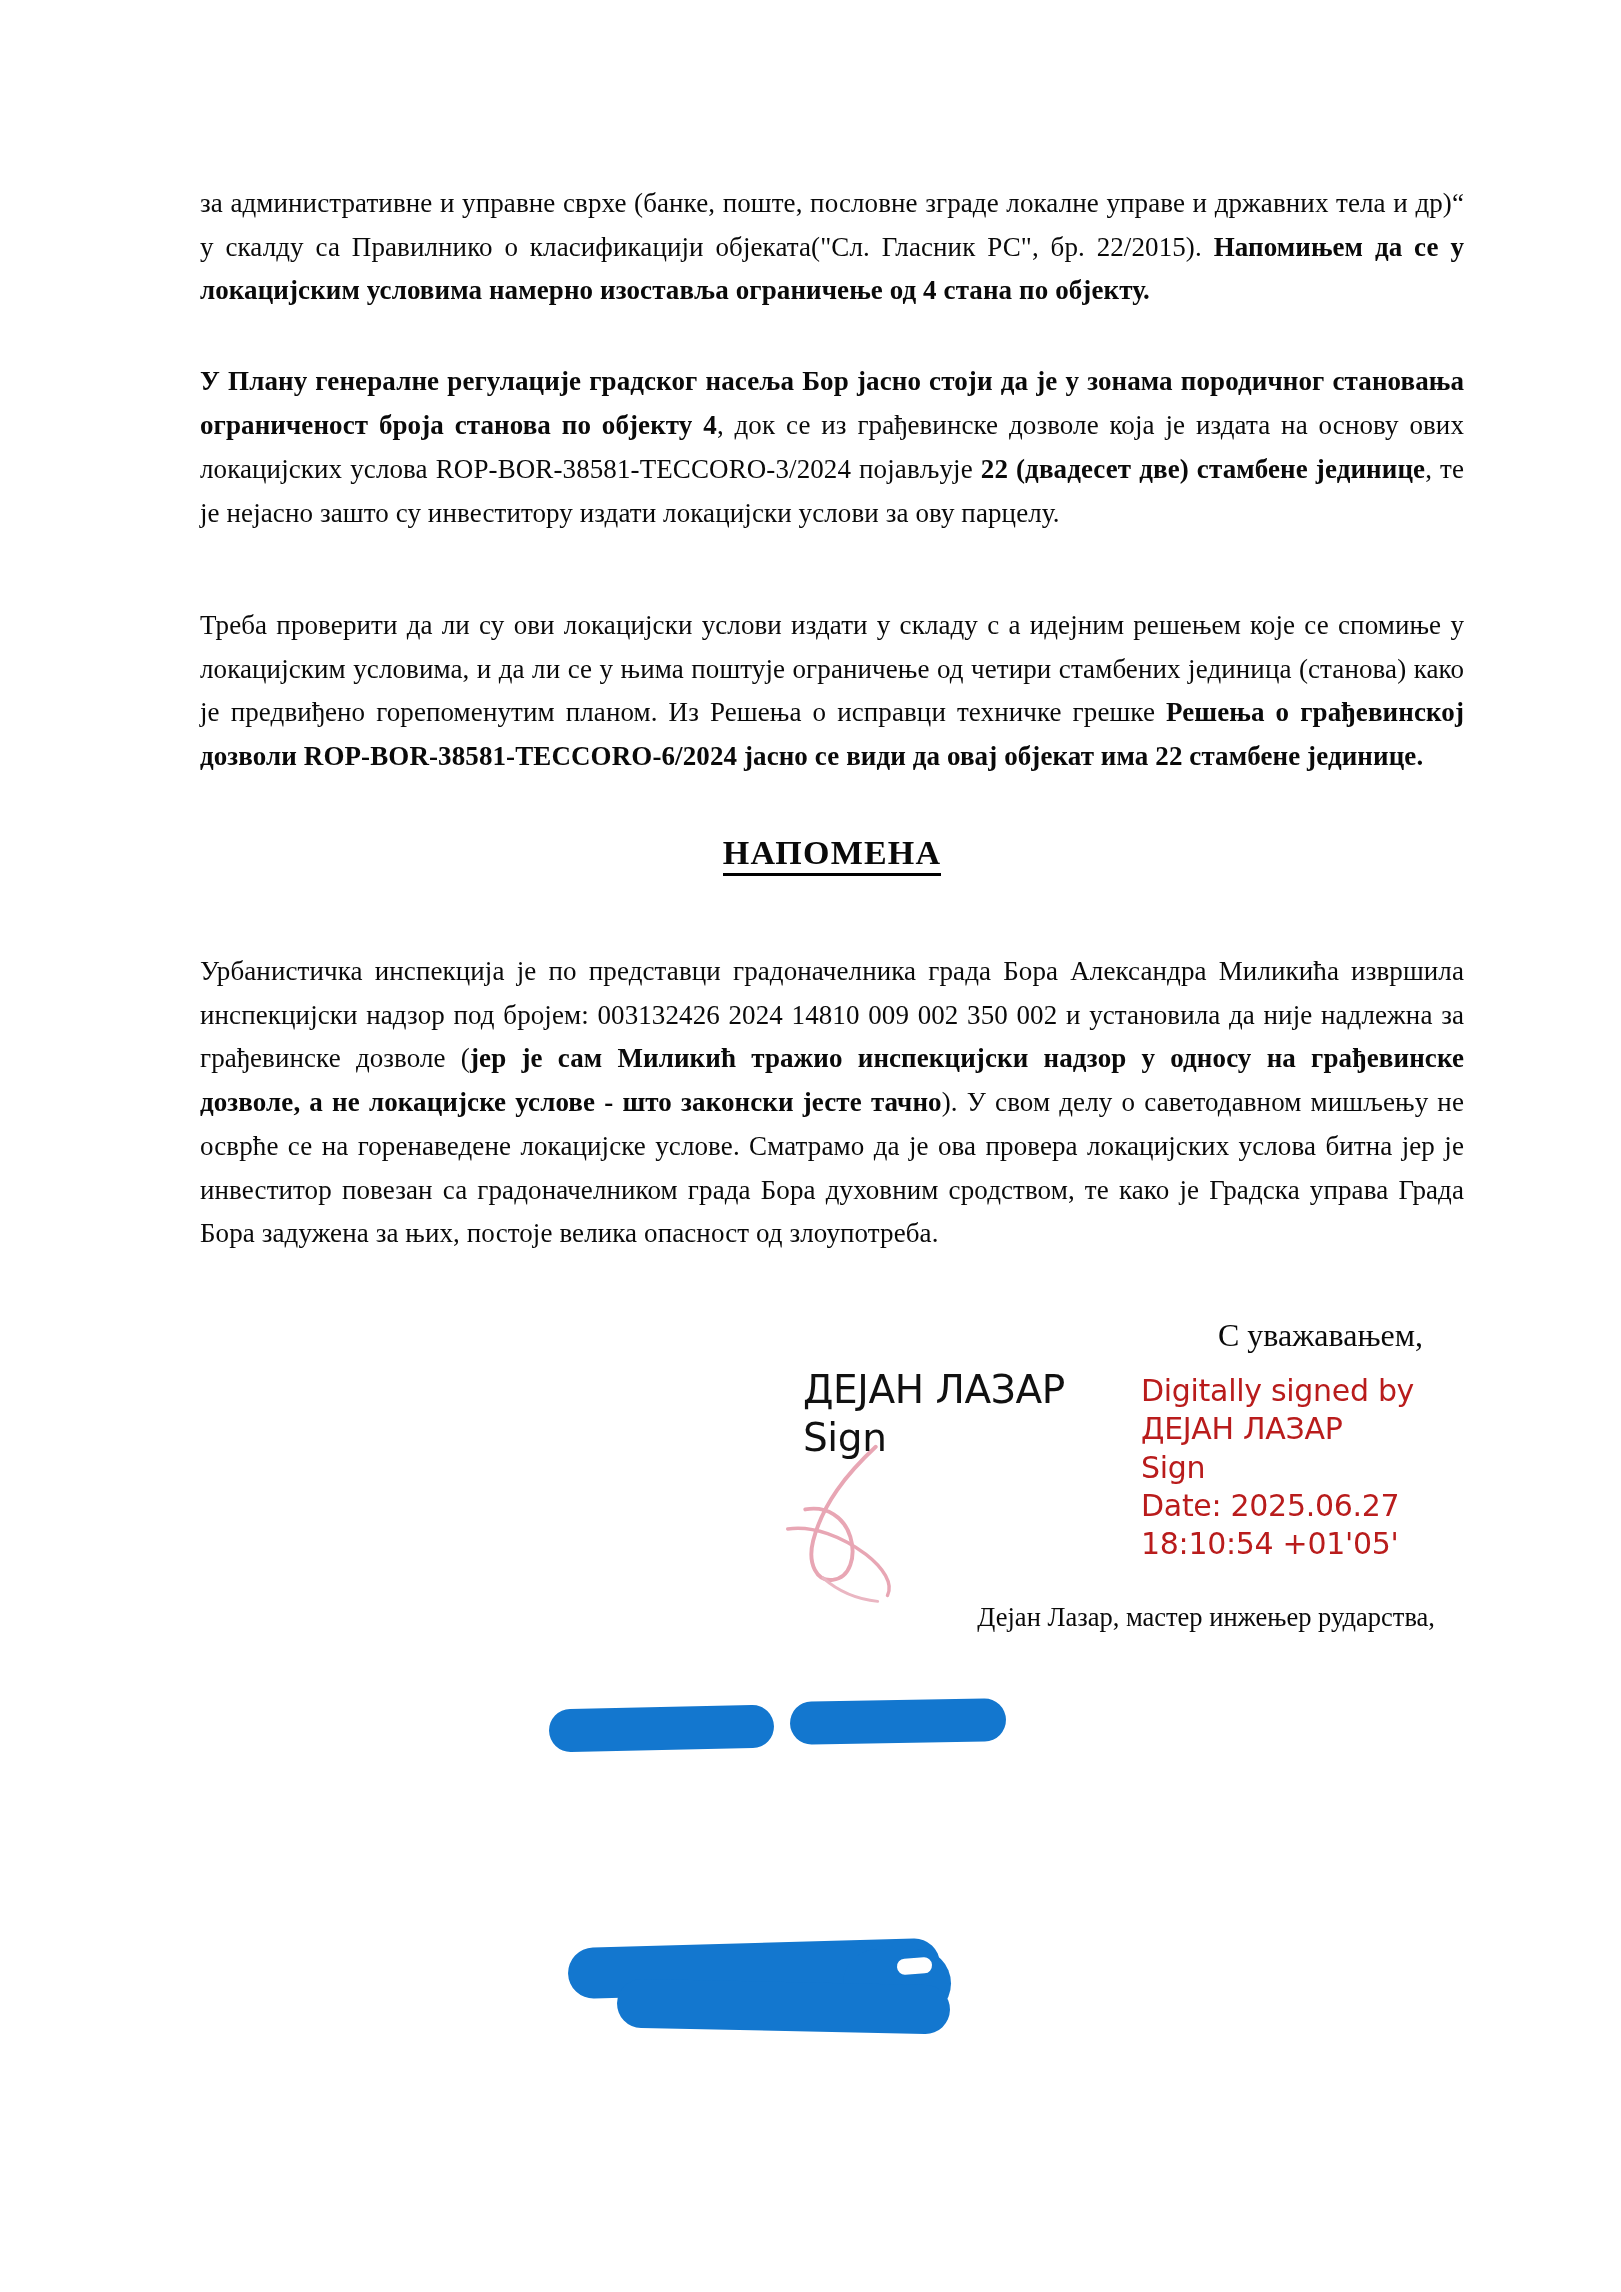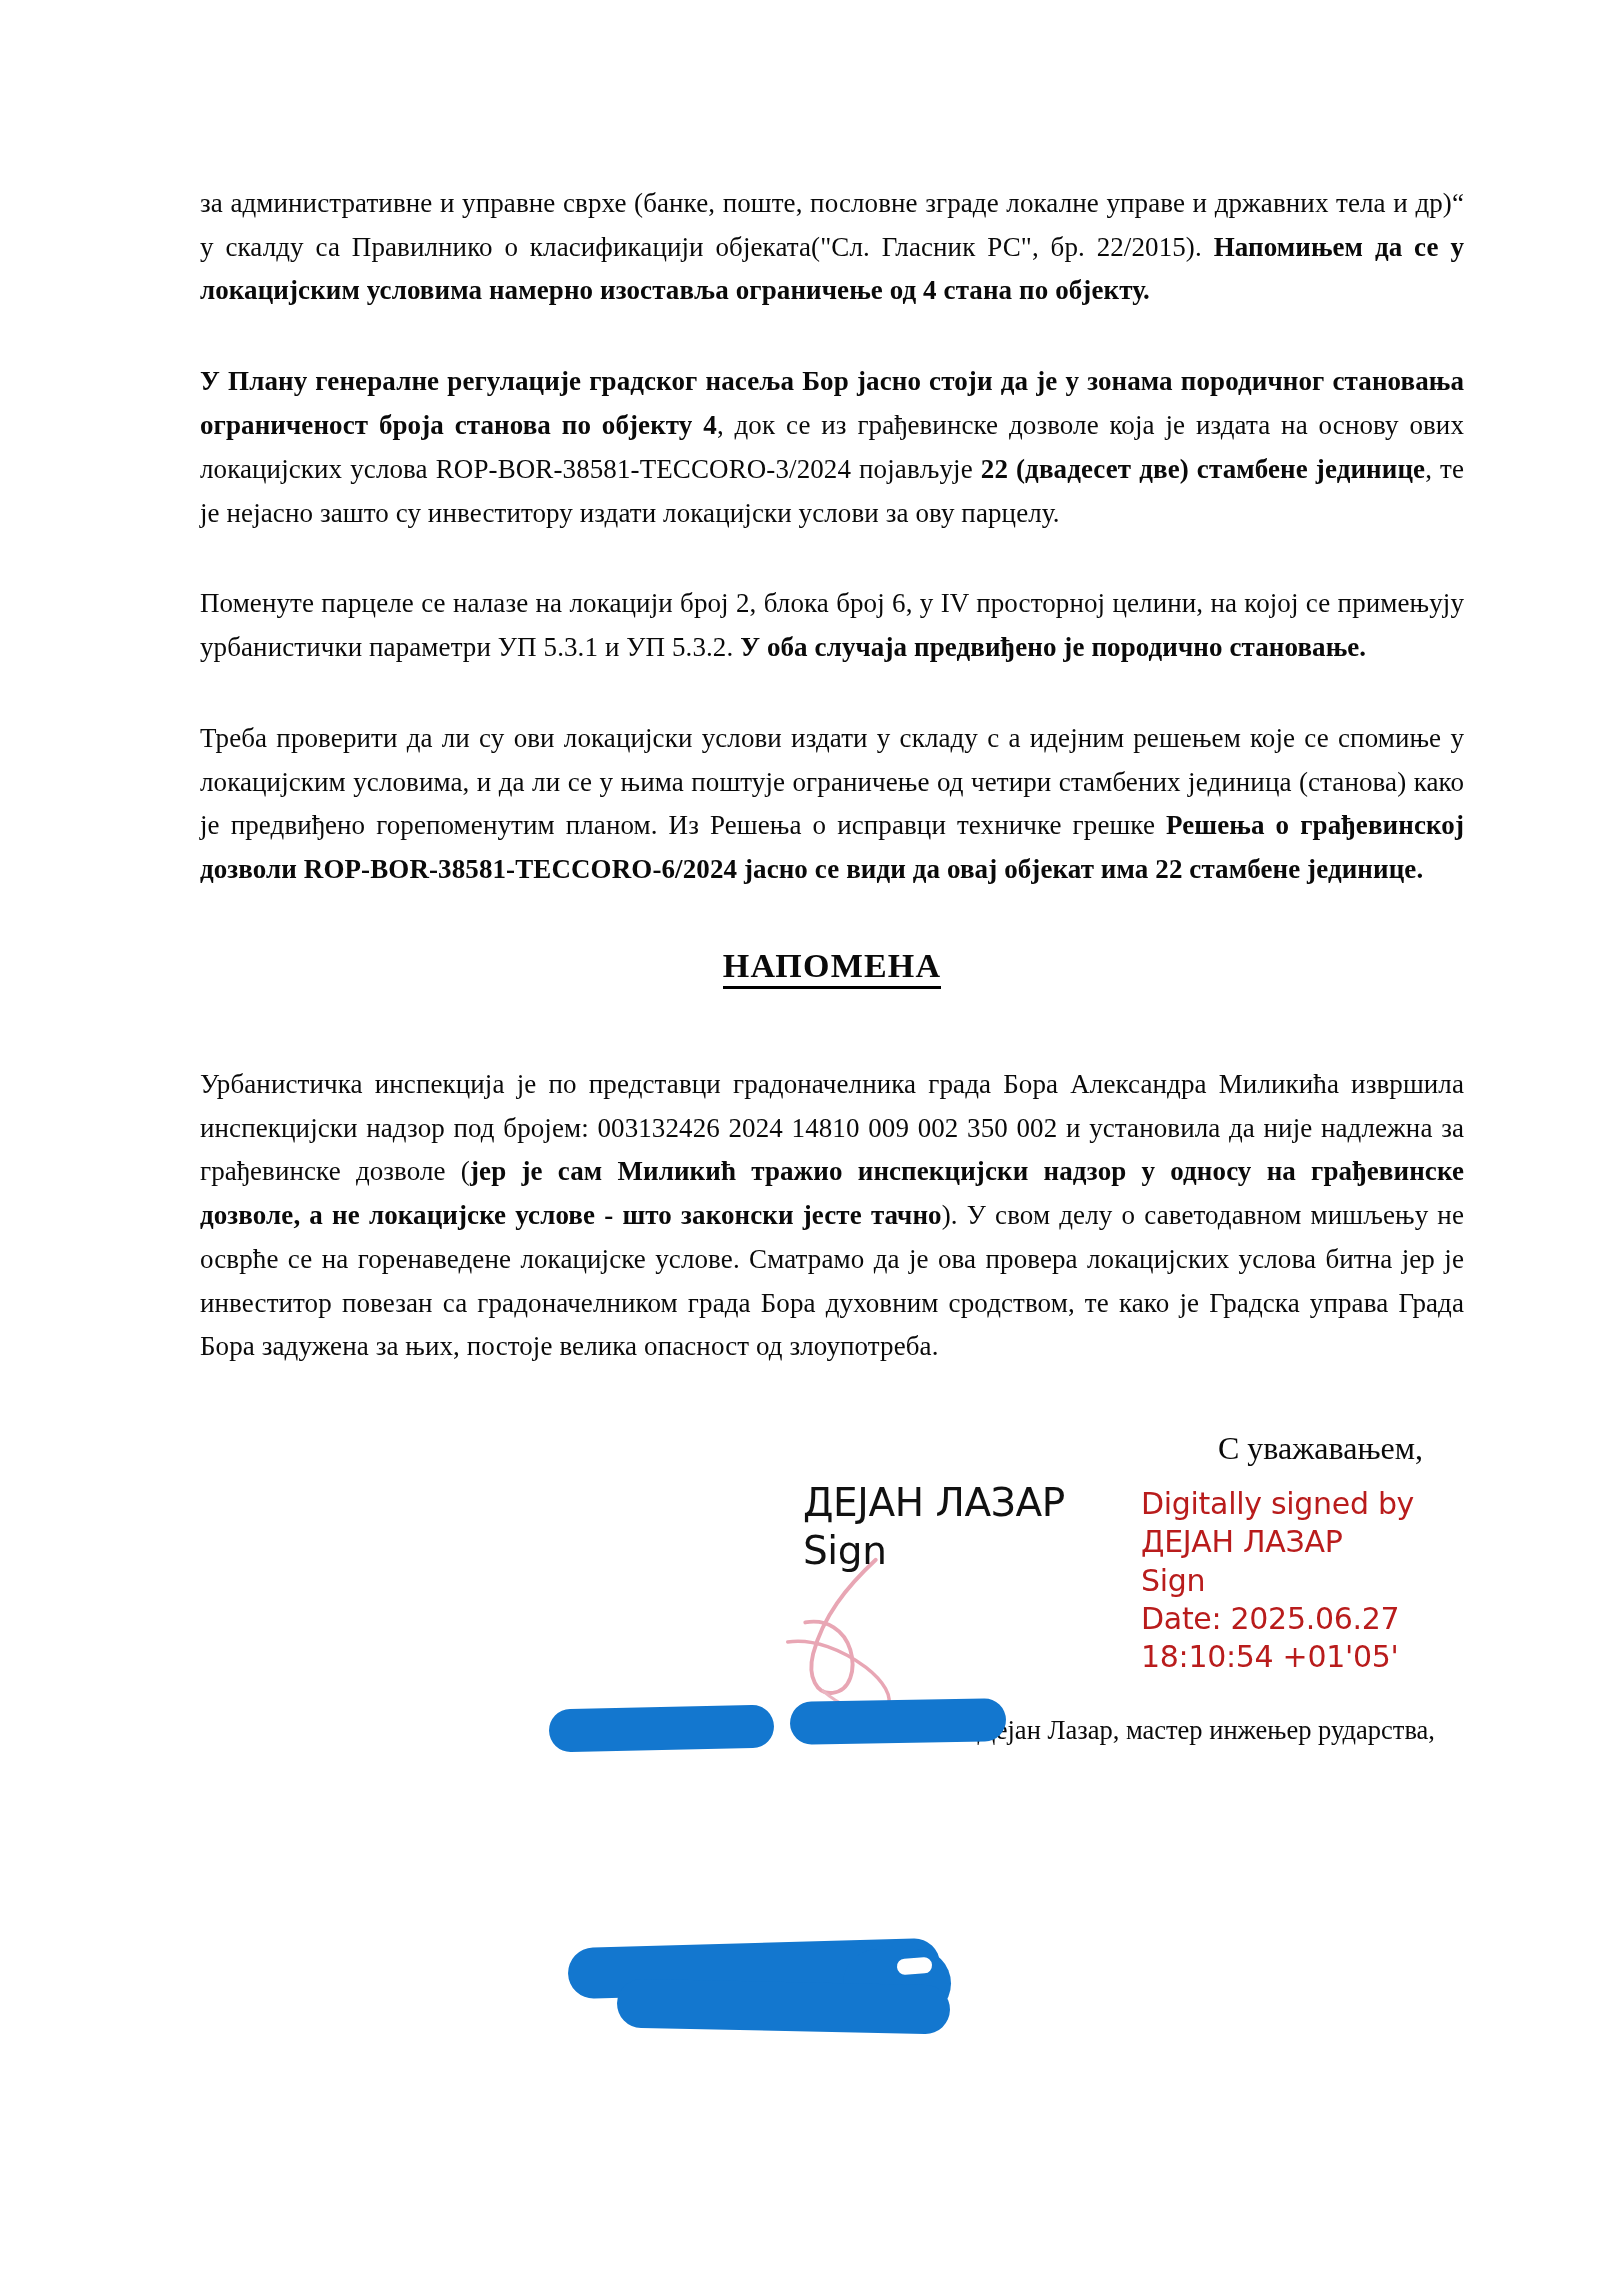--- a/index.html
+++ b/index.html
@@ -185,23 +185,20 @@
     </p>
 
     <div class="gap-sm"></div>
 
     <p class="body-par">
       <span class="b">У Плану генералне регулације градског насеља  Бор јасно стоји да је у зонама породичног становања ограниченост броја станова по објекту 4</span><span>, док се из грађевинске дозволе која је издата на основу ових локацијских услова ROP-BOR-38581-TECCORO-3/2024 појављује </span><span class="b">22 (двадесет две) стамбене јединице</span><span>, те је нејасно зашто су инвеститору издати локацијски услови за ову парцелу.</span>
     </p>
 
     <div class="gap-sm"></div>
 
-    <p class="body-par">
-      <span>Поменуте парцеле се налазе на локацији број 2, блока број 6, у IV просторној целини, на којој се примењују урбанистички параметри УП 5.3.1 и УП 5.3.2. </span><span class="b">У оба случаја предвиђено је породично становање.</span>
-    </p>
 
     <div class="gap-sm"></div>
 
     <p class="body-par">
       <span>Треба проверити да ли су ови локацијски услови издати у складу с а идејним решењем које се спомиње у локацијским условима, и да ли се у њима поштује ограничење од четири стамбених јединица (станова) како је предвиђено горепоменутим планом.  Из Решења о исправци техничке грешке </span><span class="b">Решења о грађевинској дозволи ROP-BOR-38581-TECCORO-6/2024 јасно се види да овај објекат има 22 стамбене јединице.</span>
     </p>
 
     <div class="napomena-wrap">
       <span class="napomena">НАПОМЕНА</span>
     </div>

